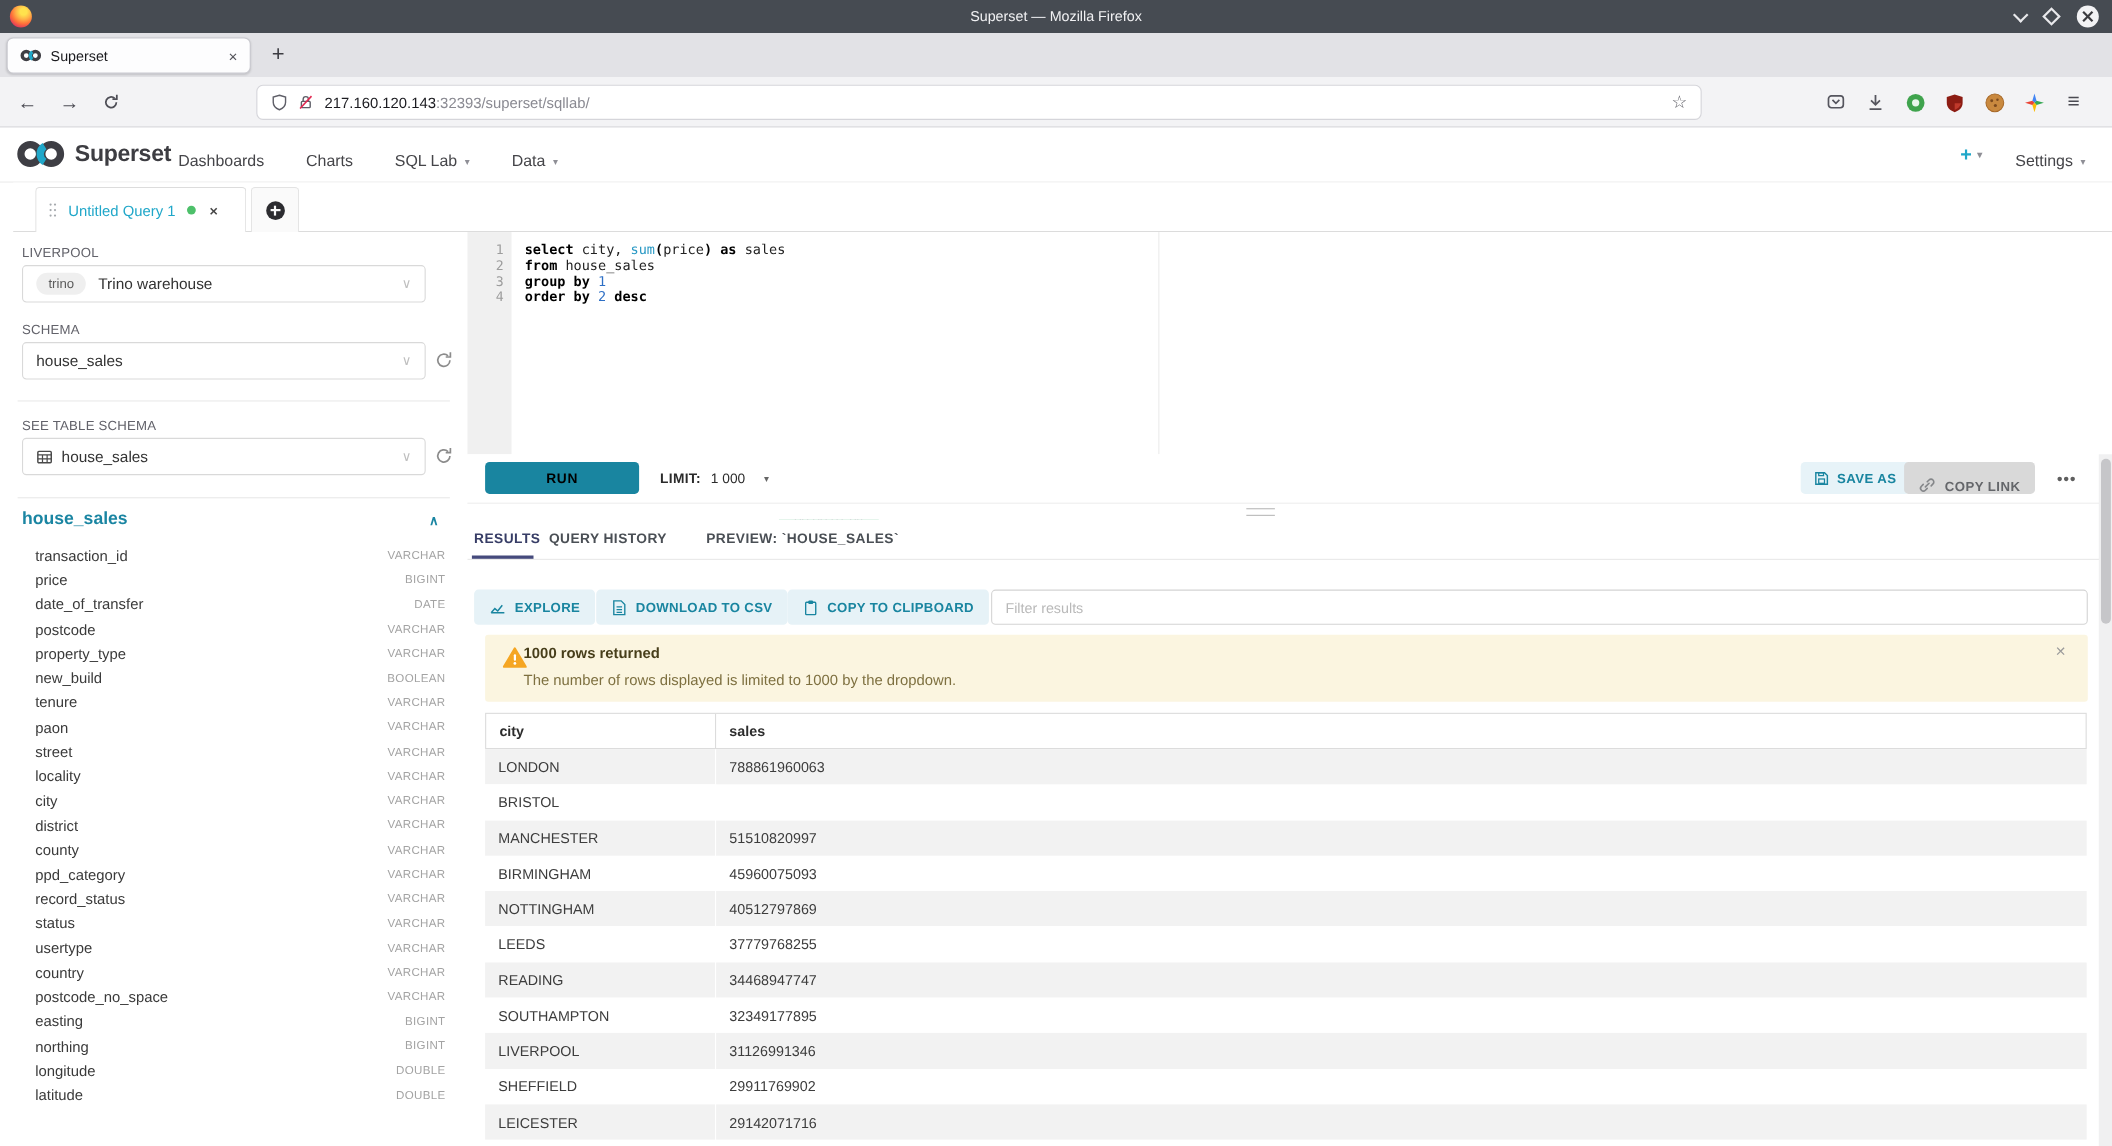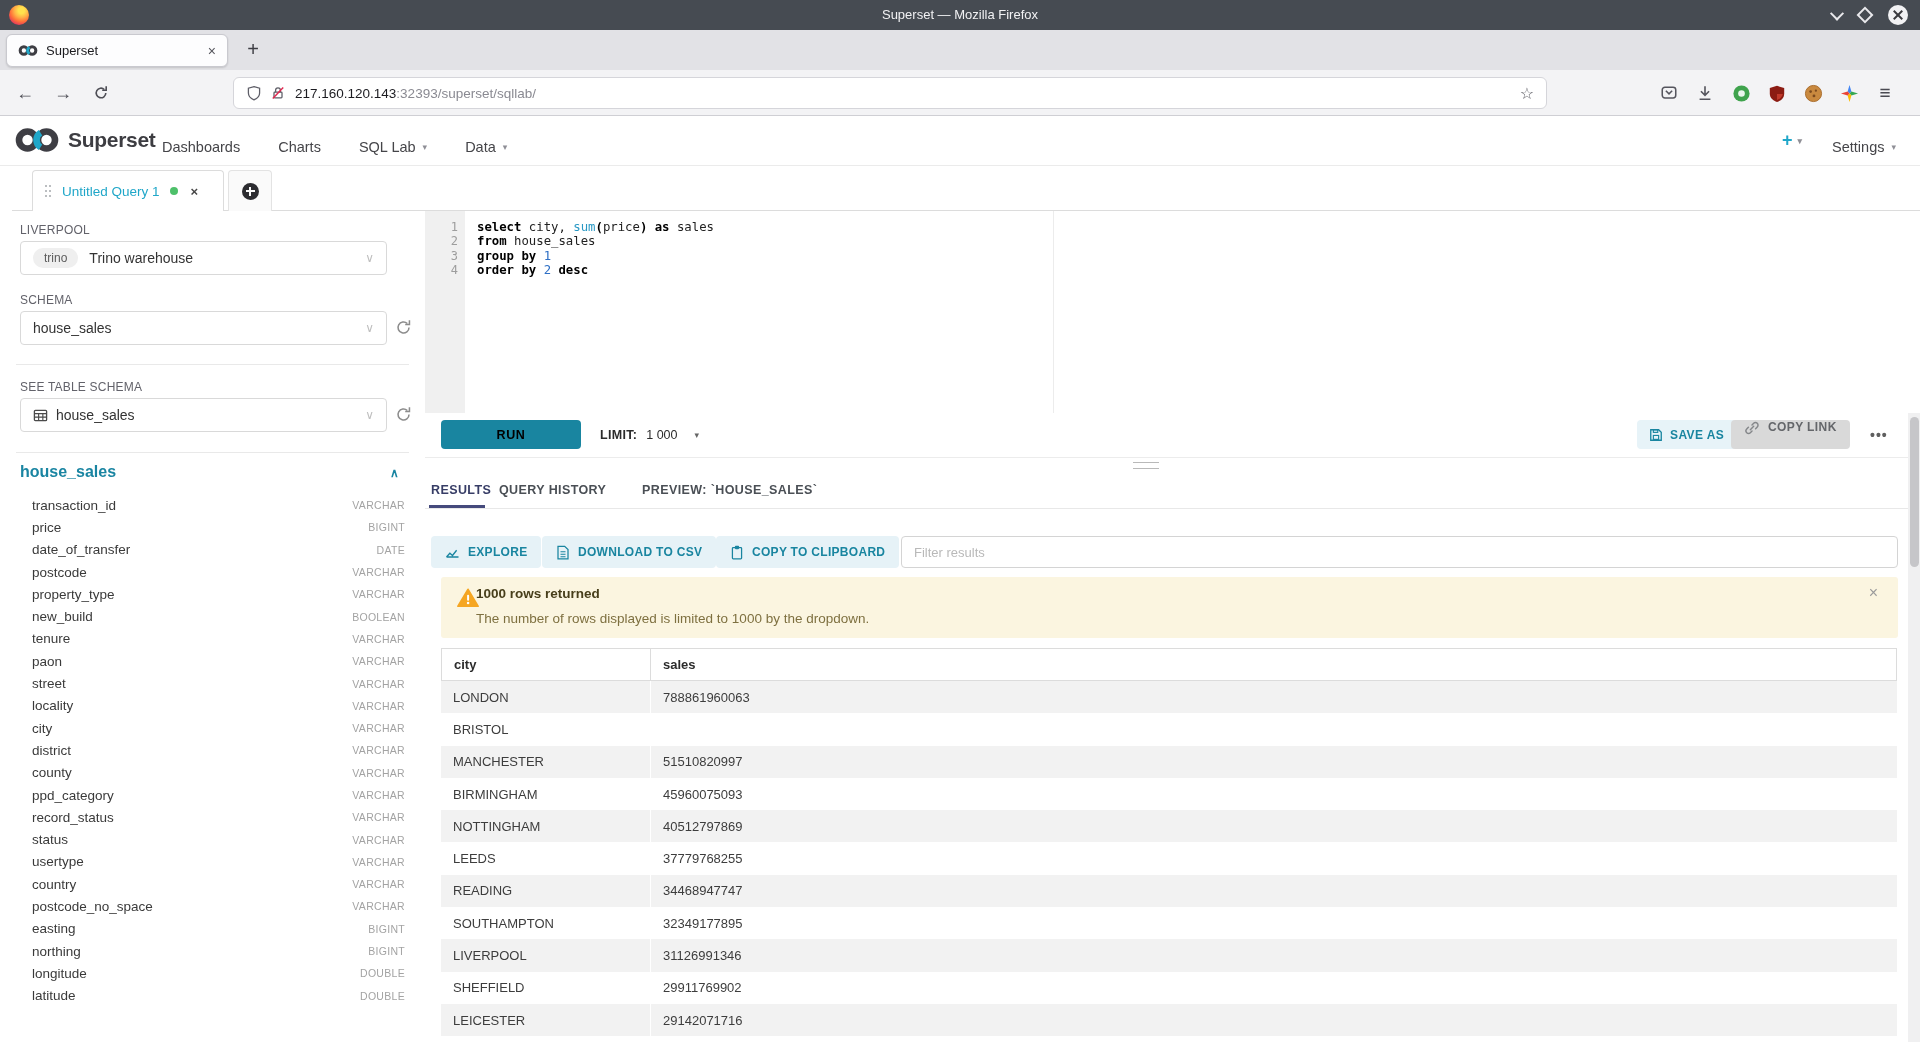--- a/index.html
+++ b/index.html
@@ -100,21 +100,21 @@
     font-size:12.5px;font-weight:700;letter-spacing:.6px;display:flex;align-items:center;justify-content:center;}
   .limit{position:absolute;left:175px;top:0;height:44px;display:flex;align-items:center;font-size:12.5px;color:#2b2b2b;}
   .limit-label{font-weight:700;letter-spacing:.3px;}
   .limit-value{margin-left:9px;}
   .limit-caret{margin-left:17px;font-size:9px;color:#666;}
   .timer{position:absolute;left:283px;top:10px;height:24px;padding:0 14px;background:#5ac189;color:#0f172a;border-radius:12px;
     font-size:12px;display:flex;align-items:center;margin-top:36px;}
   .saveas{position:absolute;left:1212px;top:7px;height:29px;padding:0 12px;background:#e7f3f8;color:#1985a0;border-radius:4px;
     font-size:12px;font-weight:700;letter-spacing:.4px;display:flex;align-items:center;gap:7px;box-sizing:border-box;}
   .copylink{position:absolute;left:1306px;top:7px;height:29px;padding:0 13px;background:#d9d9d9;color:#64666a;border-radius:4px;
-    font-size:12px;font-weight:700;letter-spacing:.4px;display:flex;align-items:flex-start;gap:8px;box-sizing:border-box;}
+    font-size:12px;font-weight:700;letter-spacing:.4px;display:flex;align-items:flex-end;gap:8px;box-sizing:border-box;}
   .dots-btn{position:absolute;left:1445px;top:7px;height:29px;display:flex;align-items:center;color:#5f5f5f;
     font-size:14px;font-weight:700;letter-spacing:1px;}
 
   
   .pane-div{position:absolute;left:425px;top:458px;width:1495px;height:14px;background:#fff;}
   .drag-handle{position:absolute;left:708px;top:4px;width:26px;height:5px;border-top:1px solid #b9b9b9;border-bottom:1px solid #b9b9b9;}
 
   
   .rtabs{position:absolute;left:425px;top:472px;width:1495px;height:37px;border-bottom:1px solid #e8e8e8;box-sizing:border-box;background:#fff;}
   .rtab{position:absolute;top:0;height:36px;line-height:36px;font-size:12.5px;font-weight:700;letter-spacing:.4px;color:#4a4f55;}

